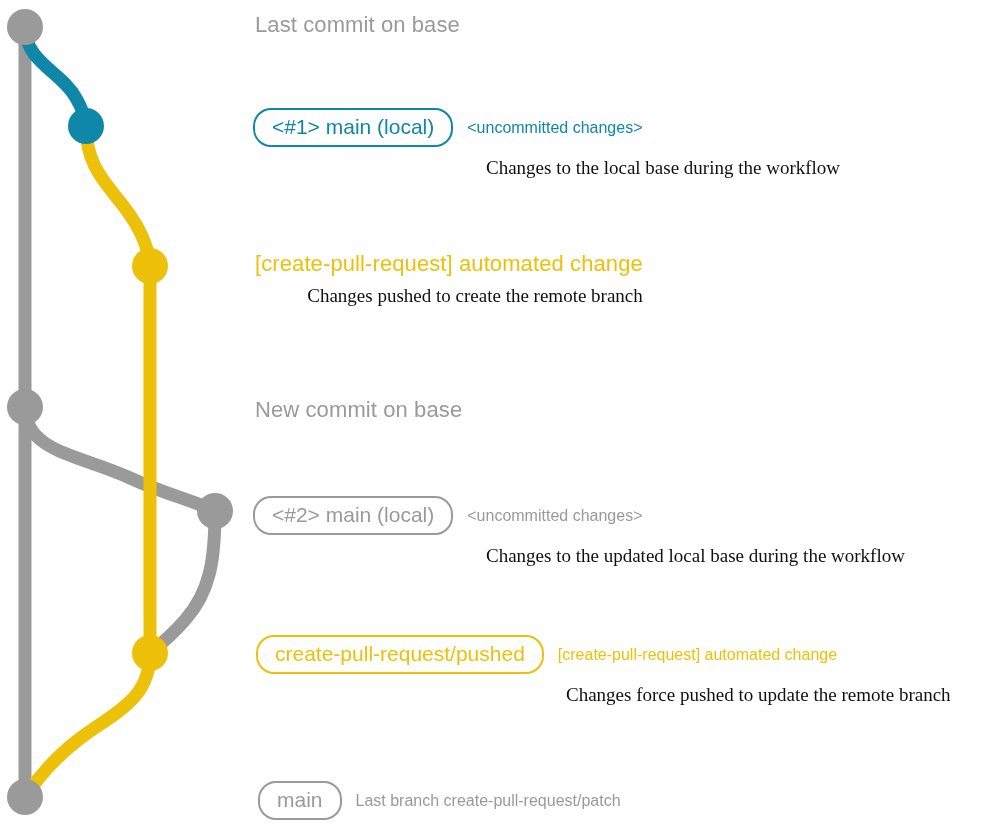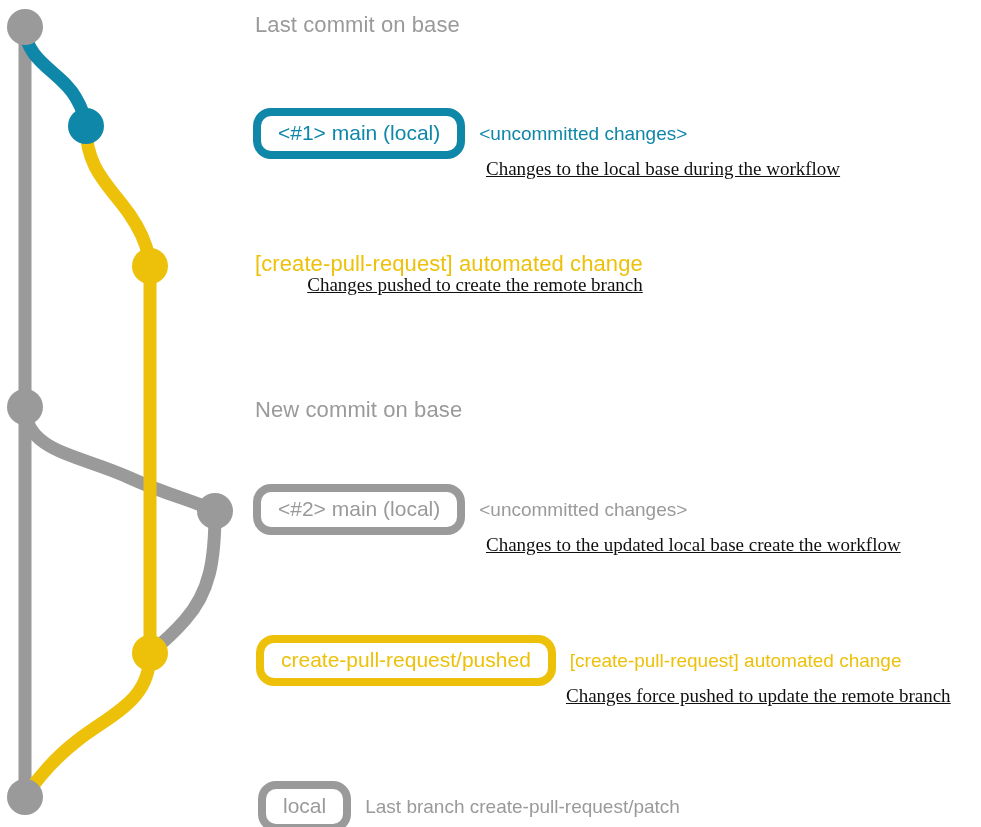--- a/index.html
+++ b/index.html
@@ -51,53 +51,53 @@
     line-height: 1;
     white-space: nowrap;
     letter-spacing: 0.1px;
   }
   .heading.gray   { color: #9a9a9a; }
   .heading.yellow { color: #edc10a; }
 
   
   .pill {
     display: inline-block;
-    border: 8px solid #15803d;
+    border: 2px solid #15803d;
     border-radius: 18px;
     padding: 6px 17px 8px 17px;
     font-size: 21px;
     line-height: 1;
     white-space: nowrap;
     color: #9a9a9a;
     background: #ffffff;
     box-sizing: border-box;
   }
   .pill.teal   { border-color: #0f87a8; color: #0f87a8; }
   .pill.yellow { border-color: #edc10a; color: #edc10a; }
   .pill.gray   { border-color: #9a9a9a; color: #9a9a9a; }
 
   
   .ref-text {
-    font-size: 19px;
+    font-size: 16px;
     line-height: 1;
     white-space: nowrap;
     margin-left: 14px;
   }
   .ref-text.teal   { color: #0f87a8; }
   .ref-text.gray   { color: #9a9a9a; }
   .ref-text.yellow { color: #edc10a; }
 
   
   .subtext {
     font-family: "Liberation Serif", serif;
     font-size: 19px;
     line-height: 1;
     color: #101010;
     white-space: nowrap;
-    text-decoration: underline;
+    margin-top: 11px;
   }
 </style>
 </head>
 <body>
 
 <div id="canvas">
 
   <svg id="graph" viewBox="0 0 250 827" width="250" height="827">
 
     <path d="M 25 27 L 25 797" stroke="#9a9a9a" stroke-width="13" fill="none" stroke-linecap="round"></path>
@@ -137,34 +137,34 @@
 
   <div class="row-stack" style="left:255px; top:253px;">
     <span class="heading yellow">[create-pull-request] automated change</span>
     <span class="subtext" style="margin-left:15px;text-align:right;">Changes pushed to create the remote branch</span>
   </div>
 
   <div class="row" style="left:255px; top:399px;">
     <span class="heading gray">New commit on base</span>
   </div>
 
-  <div class="row-stack" style="left:253px; top:484px;">
+  <div class="row-stack" style="left:253px; top:496px;">
     <div class="row-line">
       <span class="pill gray">&lt;#2&gt; main (local)</span>
       <span class="ref-text gray">&lt;uncommitted changes&gt;</span>
     </div>
-    <span class="subtext" style="margin-left:233px;">Changes to the updated local base create the workflow</span>
+    <span class="subtext" style="margin-left:233px;">Changes to the updated local base during the workflow</span>
   </div>
 
   <div class="row-stack" style="left:256px; top:635px;">
     <div class="row-line">
       <span class="pill yellow">create-pull-request/pushed</span>
       <span class="ref-text yellow">[create-pull-request] automated change</span>
     </div>
     <span class="subtext" style="margin-left:310px;">Changes force pushed to update the remote branch</span>
   </div>
 
   <div class="row" style="left:258px; top:781px;">
-    <span class="pill gray">local</span>
+    <span class="pill gray">main</span>
     <span class="ref-text gray">Last branch create-pull-request/patch</span>
   </div>
 
 </div>
 
 </body></html>

